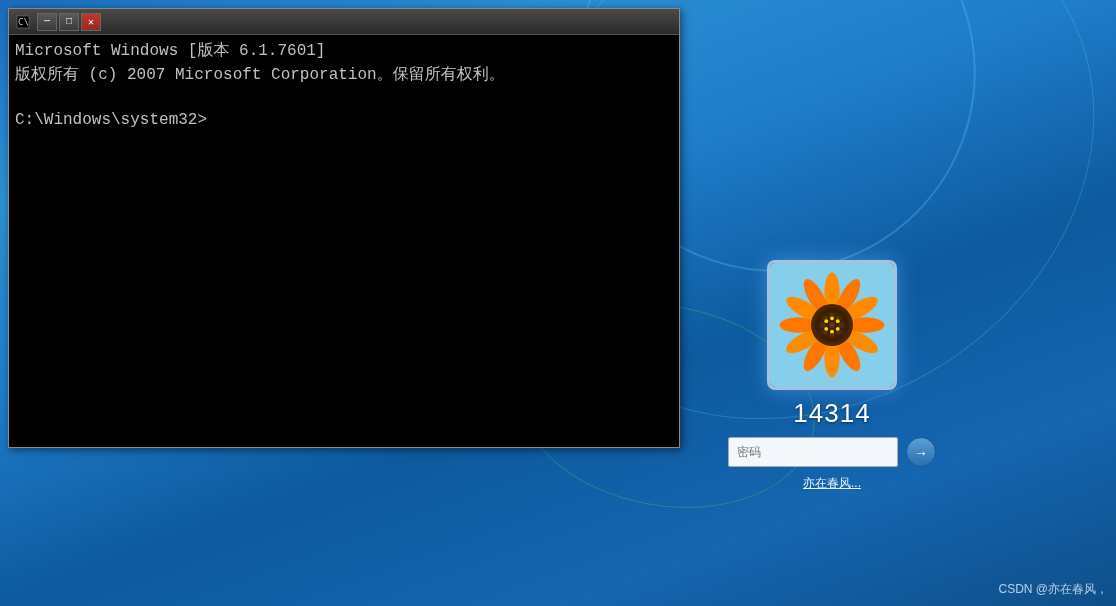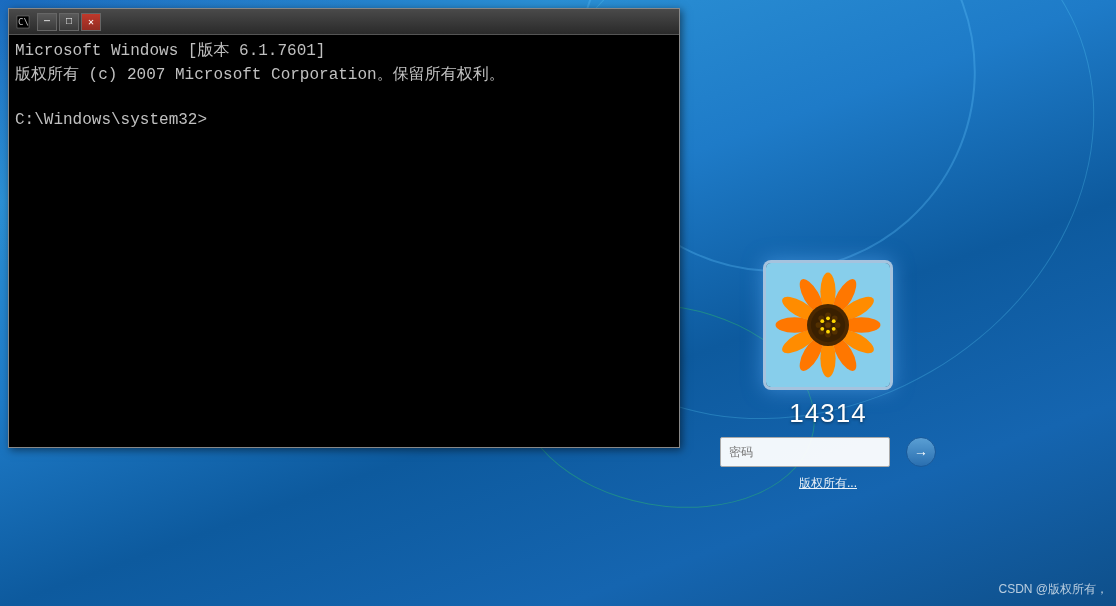--- a/index.html
+++ b/index.html
@@ -184,21 +184,21 @@
       font-size: 26px;
       font-family: 'Segoe UI', sans-serif;
       font-weight: 300;
       text-shadow: 0 1px 3px rgba(0,0,0,0.5);
       letter-spacing: 1px;
     }
 
     .password-row {
       display: flex;
       align-items: center;
-      gap: 16px;
+      gap: 8px;
       justify-content: center;
     }
 
     .password-input {
       width: 170px;
       height: 30px;
       background: rgba(255,255,255,0.95);
       border: 1px solid #aaa;
       padding: 0 8px;
       font-size: 12px;
@@ -316,19 +316,19 @@
 
     <div class="user-name">14314</div>
 
     <div class="password-row">
       <input class="password-input" type="password" placeholder="密码" style="">
       <div class="password-submit">
         <span>→</span>
       </div>
     </div>
 
-    <div class="reset-password-link">版权所有...</div>
+    <div class="reset-password-link">亦在春风...</div>
 
   </div>
 
-  <div class="csdn-watermark">CSDN @版权所有，</div>
+  <div class="csdn-watermark">CSDN @亦在春风，</div>
 
 </div>
 
 </body></html>

